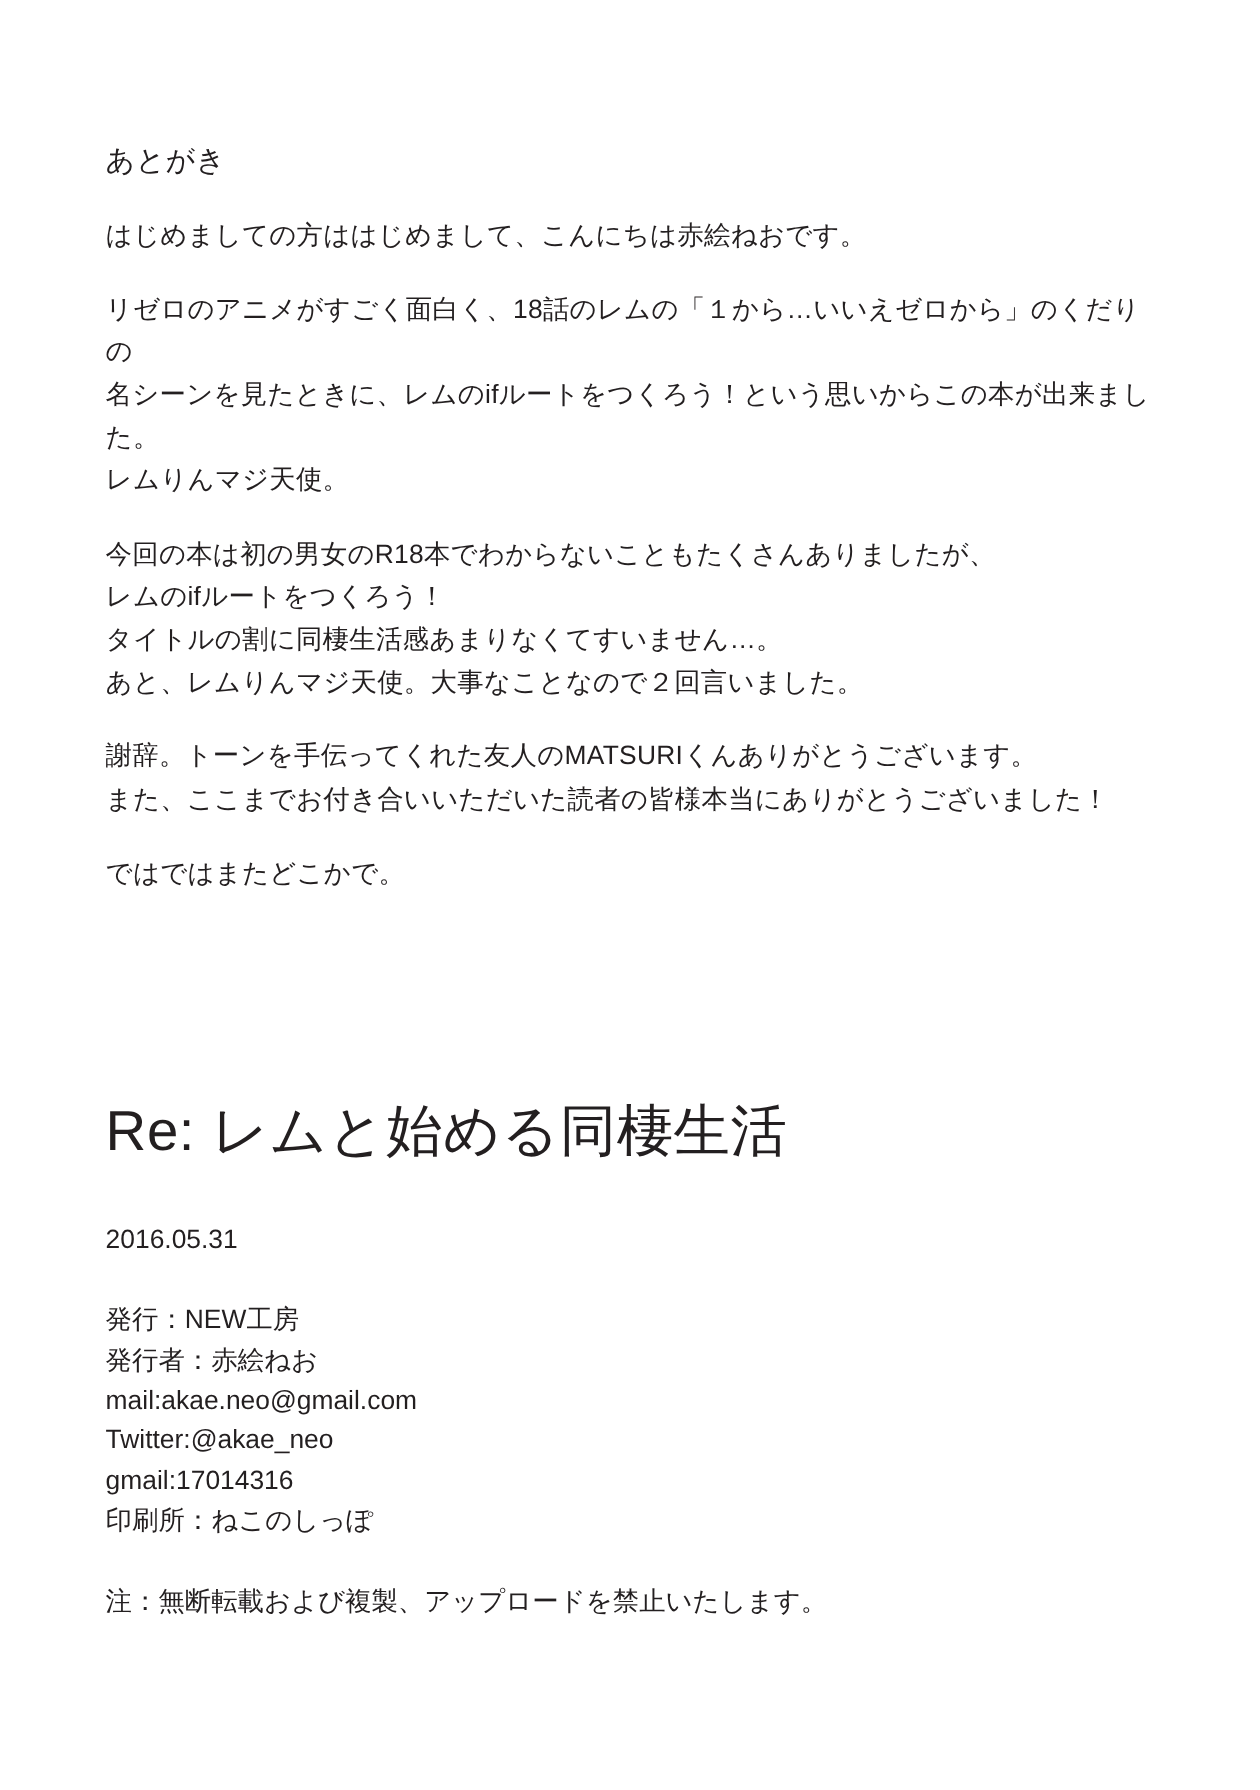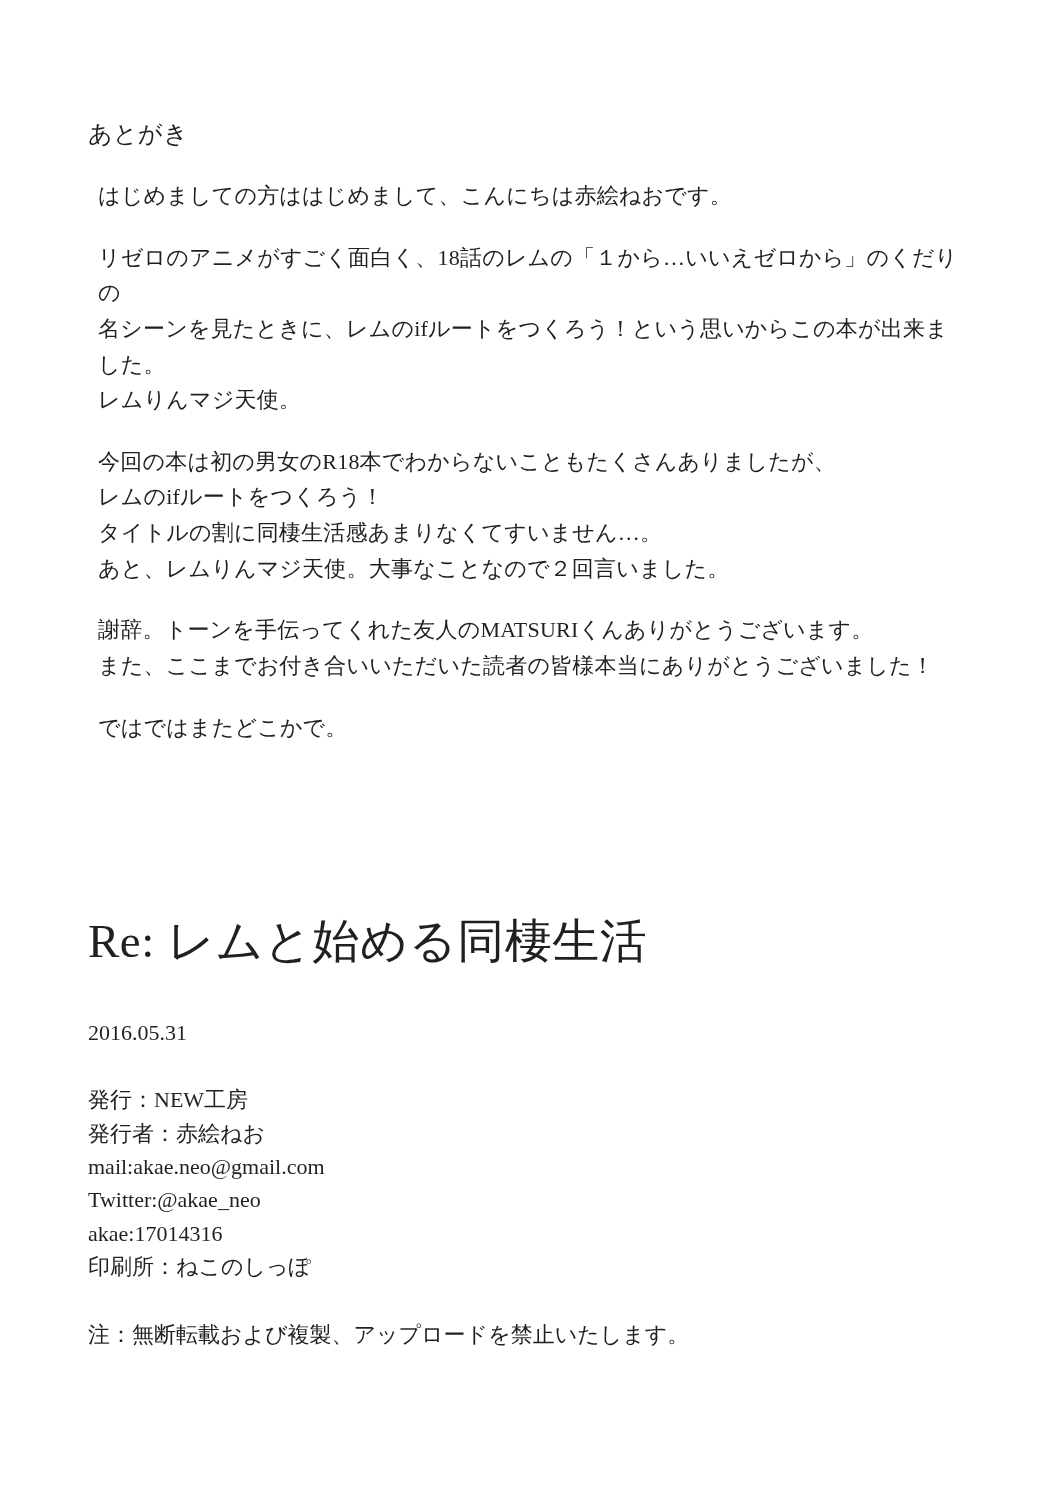--- a/index.html
+++ b/index.html
@@ -5,21 +5,21 @@
   html, body {
     margin: 0;
     padding: 0;
     background: #ffffff;
   }
   .page {
     position: relative;
     width: 1050px;
     height: 1492px;
     background: #ffffff;
-    font-family: Liberation Serif, serif;
+    font-family: Liberation Sans, sans-serif;
     color: #231f20;
     overflow: hidden;
   }
   .afterword-heading {
     position: absolute;
     left: 88px;
     top: 118px;
     font-size: 24px;
     letter-spacing: 0.02em;
     color: #231f20;
@@ -36,21 +36,20 @@
   }
   .afterword-body p {
     margin: 0 0 26px 0;
   }
   .afterword-body p:last-child {
     margin-bottom: 0;
   }
   .afterword-body .line {
     display: block;
     white-space: pre-wrap;
-    margin-left: 10px;
   }
 
   .colophon {
     position: absolute;
     left: 88px;
     top: 916px;
     width: 900px;
   }
   .colophon-title {
     font-size: 47px;
@@ -120,21 +119,21 @@
 
     <div class="colophon-block">
       <span class="line">2016.05.31</span>
     </div>
 
     <div class="colophon-block">
       <span class="line">発行：NEW工房</span>
       <span class="line">発行者：赤絵ねお</span>
       <span class="line">mail:akae.neo@gmail.com</span>
       <span class="line">Twitter:@akae_neo</span>
-      <span class="line">akae:17014316</span>
+      <span class="line">gmail:17014316</span>
       <span class="line">印刷所：ねこのしっぽ</span>
     </div>
 
     <div class="colophon-block">
       <span class="line">注：無断転載および複製、アップロードを禁止いたします。</span>
     </div>
   </div>
 
 
 </div>

